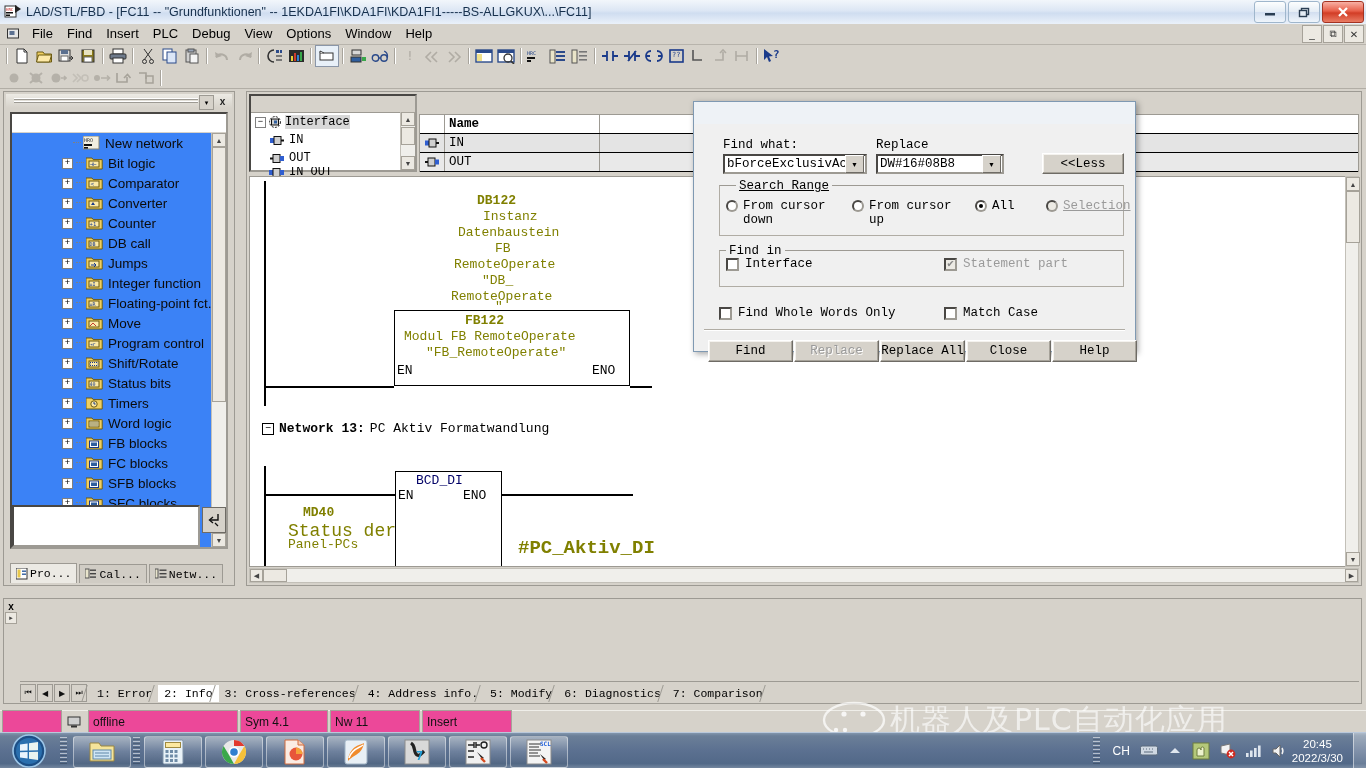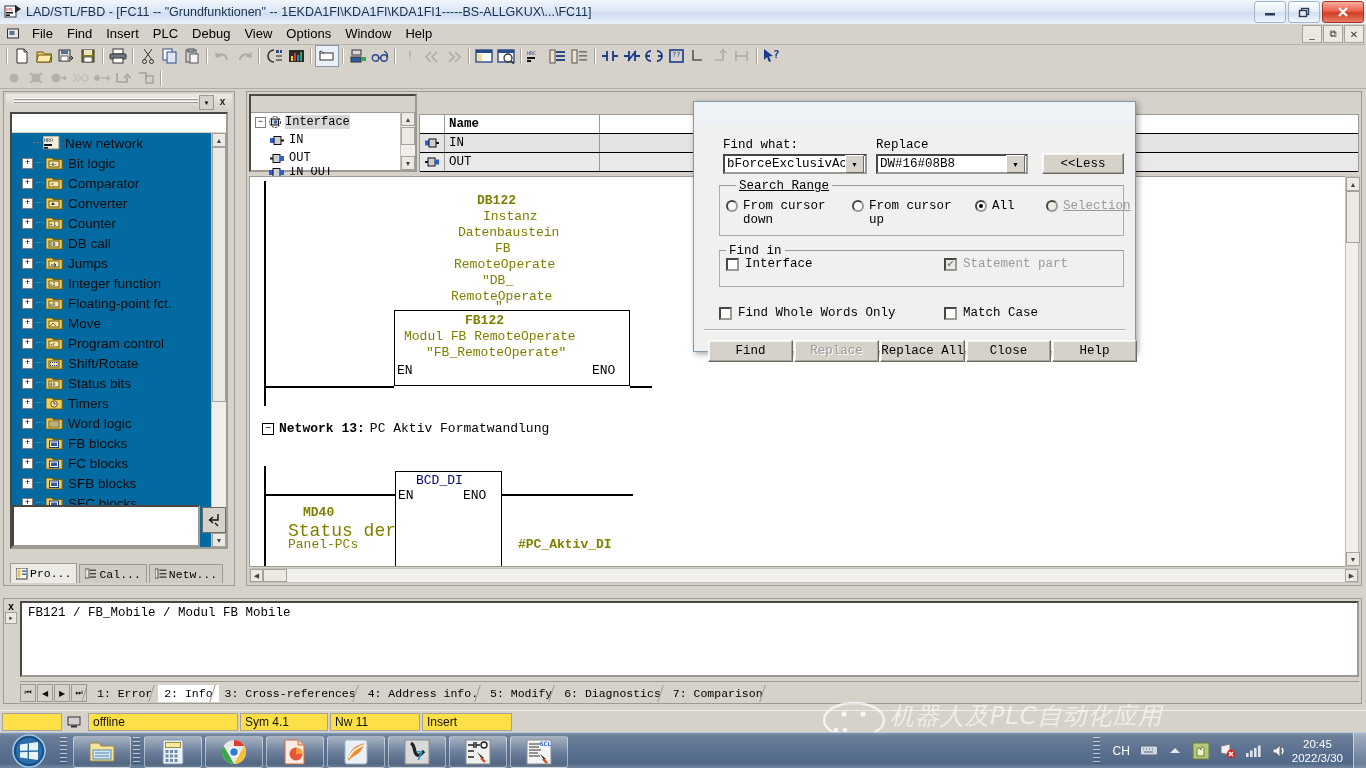--- a/index.html
+++ b/index.html
@@ -68,21 +68,21 @@
     background:linear-gradient(180deg,#eceae4,#d6d2ca);}
   .lp-grip .lines{position:absolute;left:8px;right:34px;top:4px;height:6px;
     background:repeating-linear-gradient(180deg,#fff 0 1px,#9d9a93 1px 2px,transparent 2px 3px);}
   .lp-x{position:absolute;right:3px;top:1px;width:13px;height:13px;
     font-size:10px;font-weight:bold;color:#222;display:flex;align-items:center;justify-content:center;}
   .lp-dd{position:absolute;right:18px;top:1px;width:13px;height:13px;border:1px solid #9d9a93;
     background:#d6d2ca;display:flex;align-items:center;justify-content:center;font-size:7px;}
   .lp-inner{position:absolute;left:6px;top:20px;right:6px;bottom:36px;
     background:#fff;border:2px solid #9d9a93;border-style:inset;box-sizing:border-box;}
   .lp-head{height:18px;background:#fff;border-bottom:1px solid #d6d2ca;}
-  .tree{position:absolute;left:0;top:19px;right:14px;bottom:0;overflow:hidden;background:#0369a1;}
+  .tree{position:absolute;left:0;top:19px;right:14px;bottom:0;overflow:hidden;background:#3b82f6;padding-left:40px;}
   .tnode{height:20px;display:flex;align-items:center;padding-left:10px;font-size:13.5px;color:#0b0b0b;}
   .tplus{width:9px;height:9px;border:1px solid #808080;background:#fff;
     display:flex;align-items:center;justify-content:center;font-size:9px;line-height:7px;
     color:#000;margin-right:3px;font-family:"Liberation Mono",monospace;flex:0 0 auto;}
   .tdots{width:8px;height:1px;border-top:1px dotted #808080;margin-right:2px;flex:0 0 auto;}
   .ticon{width:17px;height:14px;margin-right:5px;flex:0 0 auto;position:relative;}
   .tlabel{white-space:nowrap;}
   .tvscroll{position:absolute;right:0;top:19px;width:14px;bottom:0;background:#f0efeb;
     border-left:1px solid #c3c0b8;}
   .sb-arrow{width:14px;height:14px;background:#ece9e2;border:1px solid #a6a299;box-sizing:border-box;
@@ -160,22 +160,22 @@
     display:flex;align-items:center;justify-content:center;font-size:8px;color:#111;}
   .otab{height:17px;font-family:"Liberation Mono",monospace;font-size:11.5px;
     display:flex;align-items:center;padding:0 6px;position:relative;color:#000;}
   .otab .sl{position:absolute;left:-7px;top:0;width:10px;height:17px;
     border-left:1px solid #9d9a93;transform:skewX(-18deg);}
   .otab.act{background:#fff;font-weight:normal;}
 
   
   .statusbar{position:absolute;left:0;top:710px;width:1366px;height:22px;background:#d6d2ca;
     border-top:1px solid #efeee9;display:flex;align-items:center;}
-  .sb-cell{height:18px;border:1px solid #a6a299;box-sizing:border-box;margin-left:2px;
-    display:flex;align-items:center;padding:0 4px;font-size:12px;color:#111;background:#fde047;}
+  .sb-cell{height:25px;border:1px solid #a6a299;box-sizing:border-box;margin-left:2px;
+    display:flex;align-items:center;padding:0 4px;font-size:12px;color:#111;background:#ec4899;}
   .sb-msg{font-size:12.5px;color:#111;padding-left:4px;}
 
   
   .taskbar{position:absolute;left:0;top:732px;width:1366px;height:36px;
     background:linear-gradient(180deg,#8296ad 0%,#6b7f98 8%,#5b7090 50%,#526988 85%,#7b8da4 100%);
     border-top:1px solid #b9c8db;}
   .startorb{position:absolute;left:5px;top:0px;width:48px;height:36px;}
   .tb-sep{position:absolute;top:4px;width:7px;height:28px;
     background:repeating-linear-gradient(180deg,rgba(255,255,255,.55) 0 1px,transparent 1px 2px,rgba(0,0,0,.18) 2px 3px,transparent 3px 4px);}
   .tbtn{position:absolute;top:3px;width:56px;height:30px;border:1px solid rgba(255,255,255,.45);
@@ -217,22 +217,22 @@
   .radio.dis .rc{background:#eceae4;}
   .cbx{position:absolute;display:flex;align-items:center;font-family:"Liberation Mono",monospace;font-size:12.5px;}
   .cc{width:13px;height:13px;border:2px inset #9d9a93;background:#fff;margin-right:6px;flex:0 0 auto;
     box-sizing:border-box;display:flex;align-items:center;justify-content:center;
     font-size:11px;line-height:9px;color:#000;}
   .cbx.dis{color:#9a9a9a;}
   .cbx.dis .cc{background:#eceae4;color:#888;}
   .dlg-sep{position:absolute;left:10px;right:10px;height:1px;background:#b0aca4;border-bottom:1px solid #fff;}
 
   
-  .wm{position:absolute;left:890px;top:700px;font-size:24px;color:rgba(255,255,255,.62);
-    font-family:"DejaVu Sans",sans-serif;white-space:nowrap;pointer-events:none;letter-spacing:1px;font-style:italic;}
+  .wm{position:absolute;left:890px;top:700px;font-size:30px;color:rgba(255,255,255,.62);
+    font-family:"DejaVu Sans",sans-serif;white-space:nowrap;pointer-events:none;letter-spacing:1px;}
   .wm-face{position:absolute;left:820px;top:700px;width:70px;height:46px;pointer-events:none;}
 </style>
 </head>
 <body>
 
 <div class="app">
 
   <div class="titlebar">
     <div class="tb-ico">
       <svg width="18" height="16" viewBox="0 0 18 16">
@@ -919,21 +919,21 @@
         <div class="rail" style="left:14px;top:313px;width:131px;height:2px;"></div>
         <div class="blk" style="left:145px;top:290px;width:107px;height:115px;"></div>
         <div class="lbl" style="left:166px;top:292px;font-size:13px;color:#000066;">BCD_DI</div>
         <div class="lbl" style="left:148px;top:307px;font-size:13px;color:#000;">EN</div>
         <div class="lbl" style="left:213px;top:307px;font-size:13px;color:#000;">ENO</div>
         <div class="rail" style="left:252px;top:313px;width:131px;height:2px;"></div>
 
         <div class="lbl olive bold" style="left:53px;top:324px;font-size:13px;">MD40</div>
         <div class="lbl olive" style="left:38px;top:340px;font-size:18px;">Status der</div>
         <div class="lbl olive" style="left:38px;top:356px;font-size:13px;">Panel-PCs</div>
-        <div class="lbl olive bold" style="left:268px;top:356px;font-size:13px;">#PC_Aktiv_DI</div>
+        <div class="lbl olive bold" style="left:268px;top:356px;font-size:19px;">#PC_Aktiv_DI</div>
       </div>
     </div>
 
     <div class="edit-vs" style="border:1px solid #c3c0b8;box-sizing:border-box;">
       <div class="sb-arrow">▲</div>
       <div class="sb-thumb" style="top:14px;height:52px;"></div>
       <div class="sb-arrow" style="position:absolute;bottom:0;">▼</div>
     </div>
     <div class="edit-hs">
       <div class="sb-arrow" style="width:13px;height:13px;">◀</div>
@@ -941,21 +941,20 @@
       <div style="flex:1"></div>
       <div class="sb-arrow" style="width:13px;height:13px;">▶</div>
     </div>
   </div>
 
   <div class="outpane">
     <div class="op-left">
       <div class="op-x">x</div>
       <div class="sb-arrow" style="width:12px;height:12px;">▸</div>
     </div>
-    <div class="op-body">FB121 / FB_Mobile / Modul FB Mobile</div>
     <div class="op-tabs">
       <div class="navbtn">⏮</div>
       <div class="navbtn">◀</div>
       <div class="navbtn">▶</div>
       <div class="navbtn" style="margin-right:4px;">⏭</div>
       <div class="otab">
           <span class="sl"></span>
           <span>1: Error</span>
         </div>
       <div class="otab act">
@@ -1159,21 +1158,21 @@
   <div class="dlg">
     <div class="dlg-body">
 
       <div class="fld-lbl" style="left:29px;top:14px;">Find what:</div>
       <div class="combo" style="left:29px;top:30px;width:144px;">
         <span class="val">bForceExclusivActive</span>
         <span class="arw">▼</span>
       </div>
 
       <div class="fld-lbl" style="left:182px;top:14px;">Replace</div>
-      <div class="combo" style="left:182px;top:30px;width:152px;">
+      <div class="combo" style="left:182px;top:30px;width:128px;">
         <span class="val">DW#16#08B8</span>
         <span class="arw">▼</span>
       </div>
 
       <div class="btn" style="left:348px;top:29px;width:82px;height:21px;">
         <span>&lt;&lt;Less</span>
       </div>
 
       <div class="grp" style="left:25px;top:61px;width:405px;height:51px;"></div>
       <div class="grp-t" style="left:42px;top:55px;text-decoration:underline;">Search Range</div>

